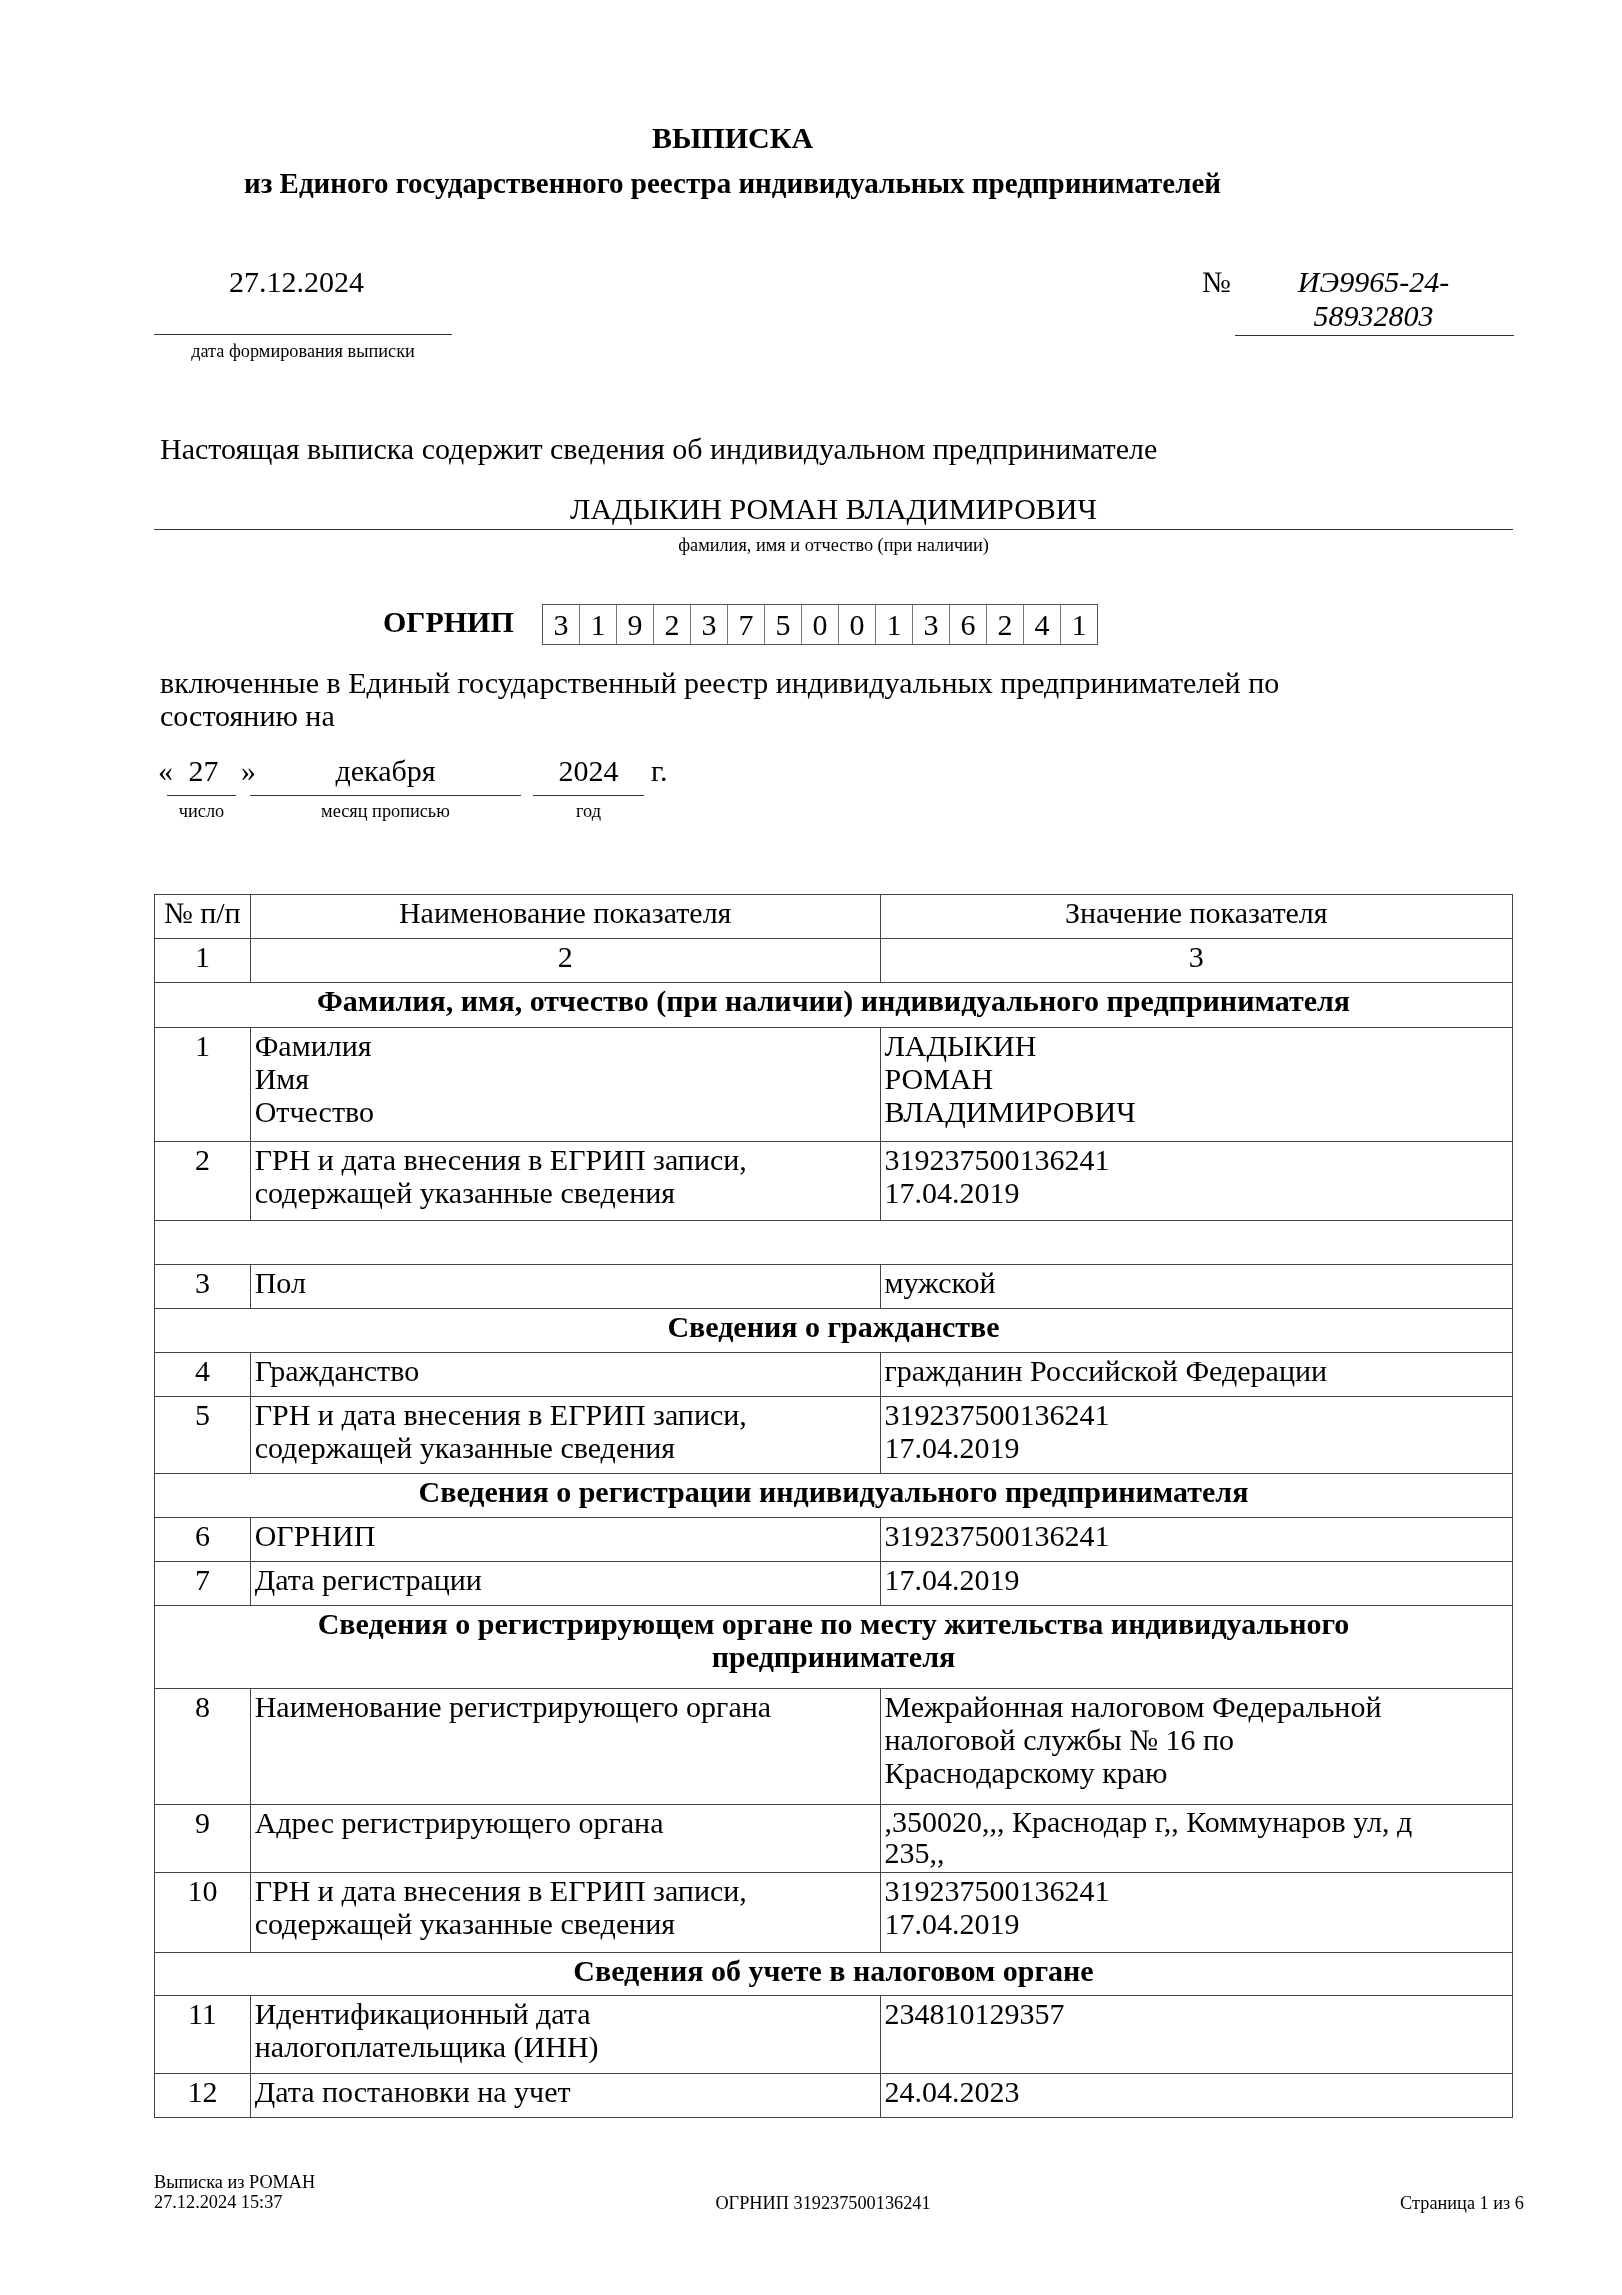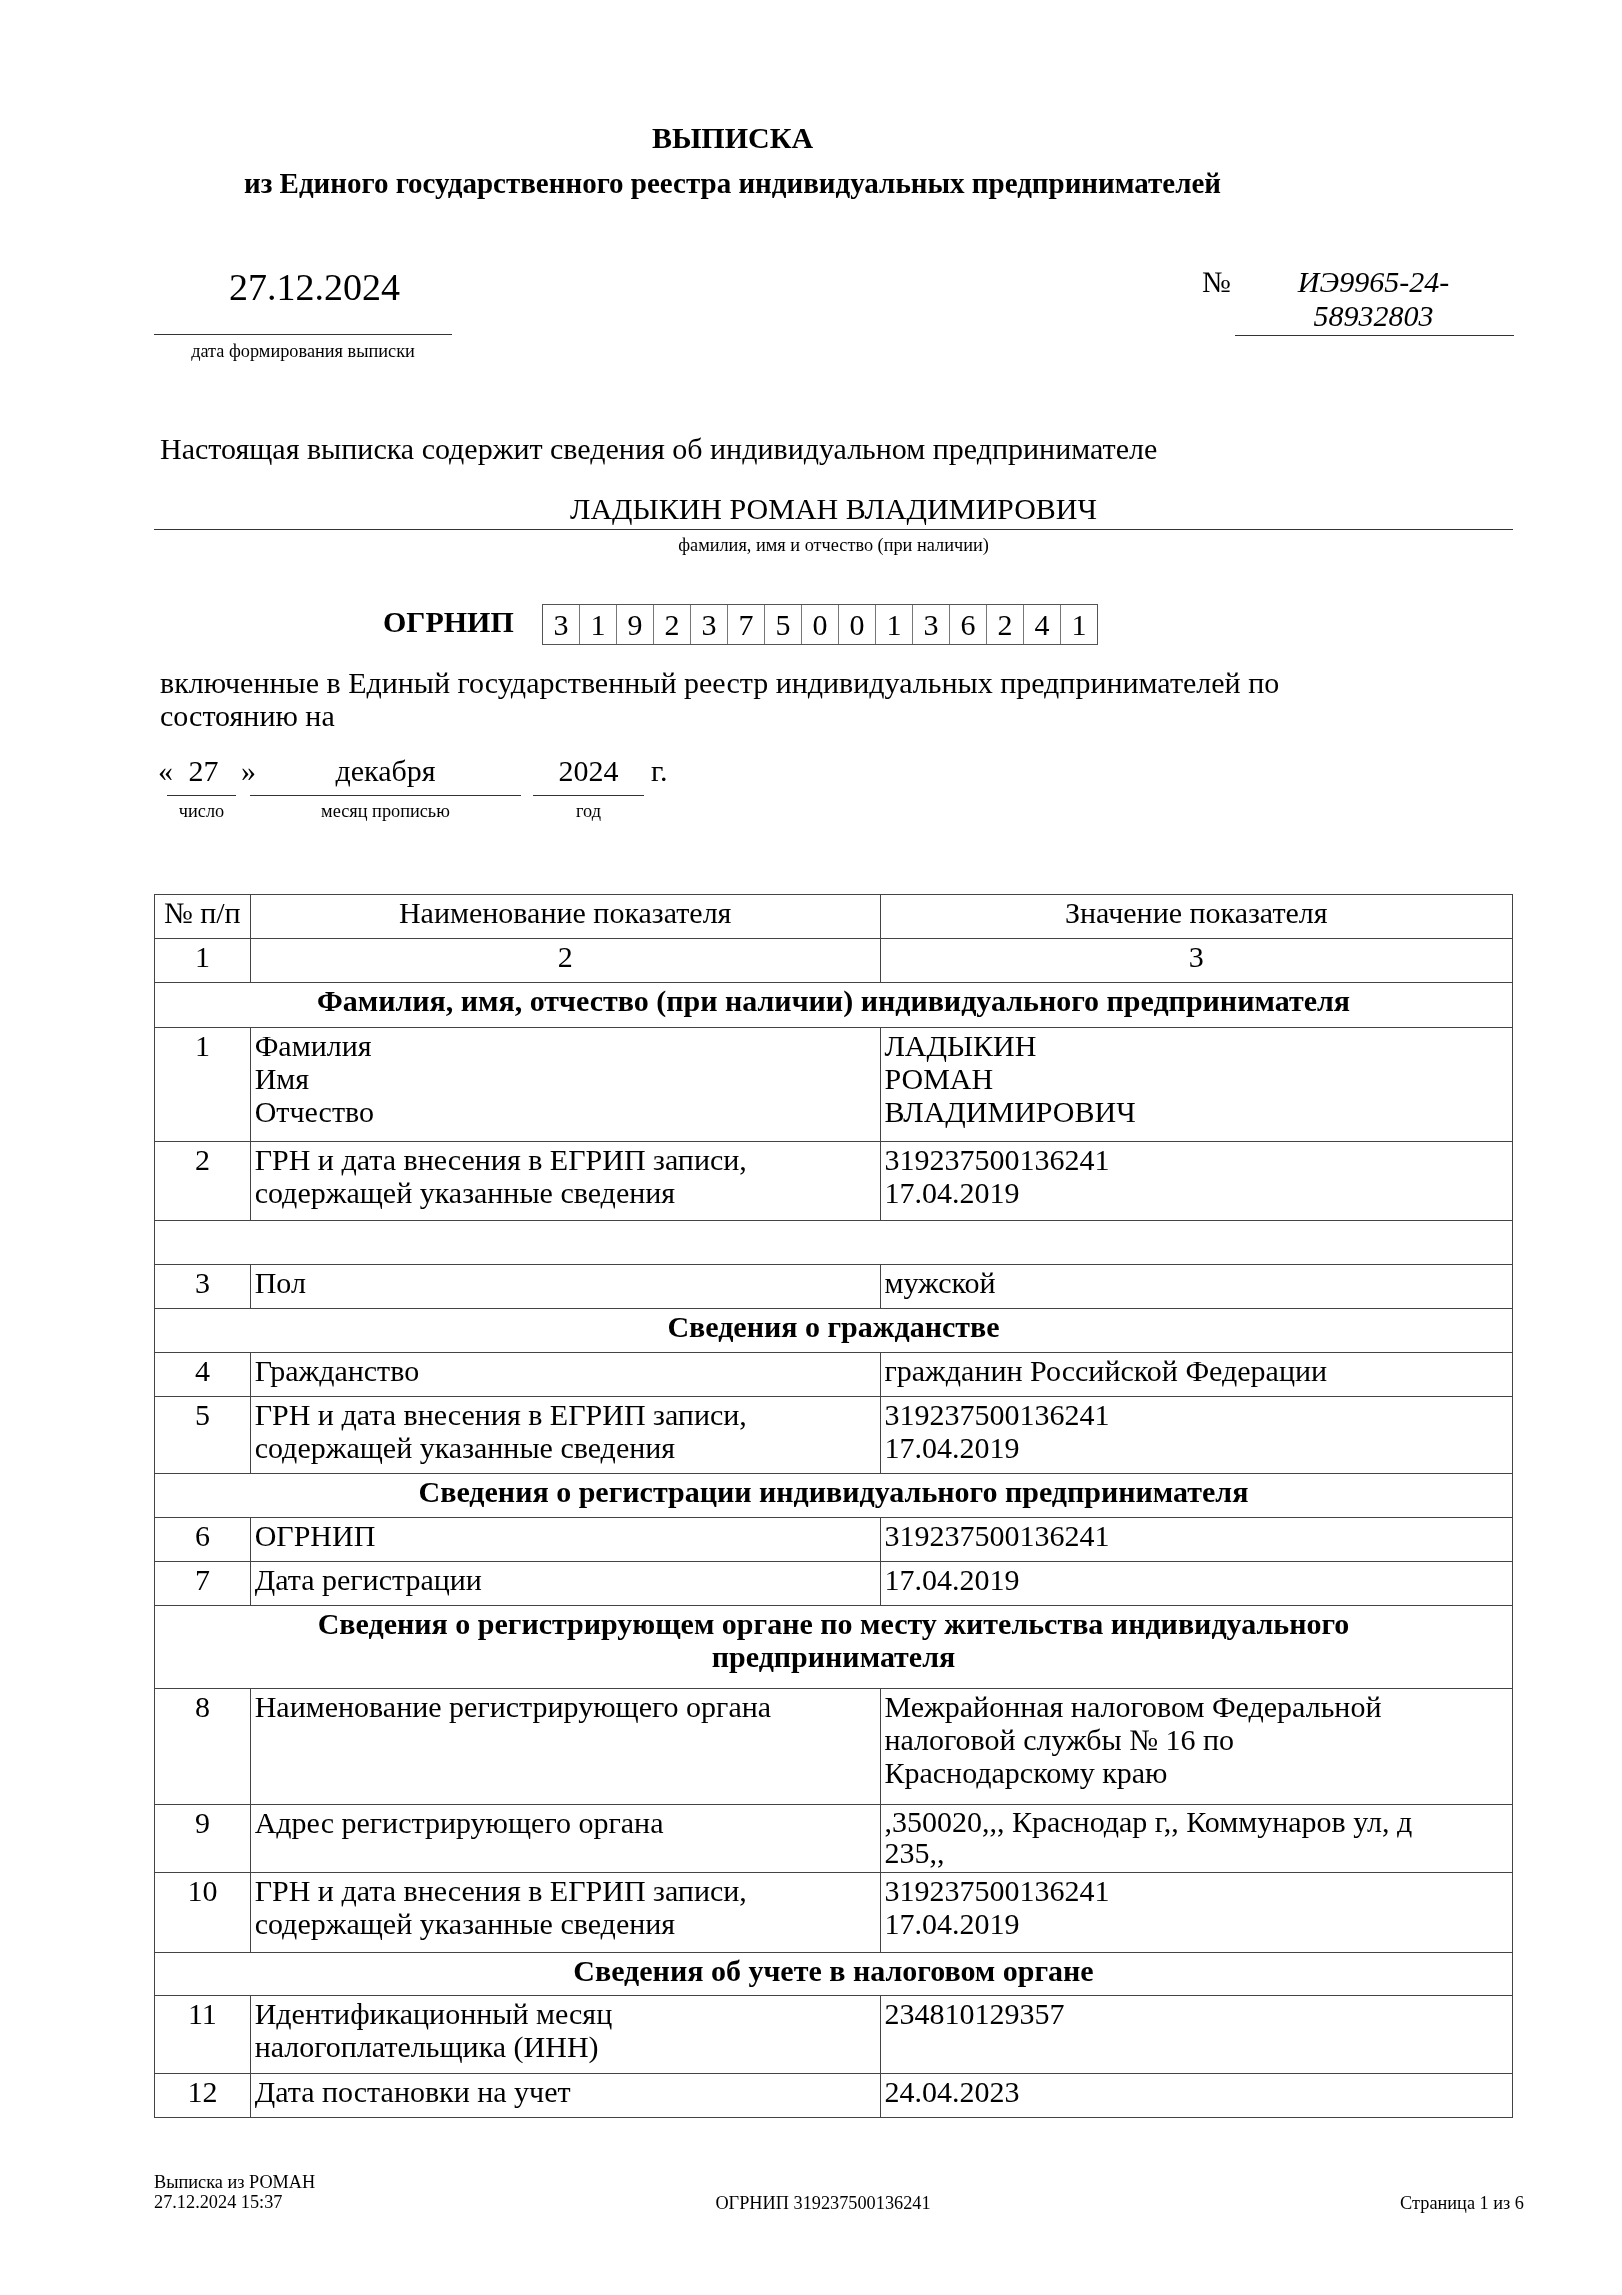--- a/index.html
+++ b/index.html
@@ -18,21 +18,21 @@
   td.center { text-align:center; }
   td.section { text-align:center; font-weight:bold; }
   .footer { font-size:18.3px; }
 </style>
 </head>
 <body>
 
 <div class="abs title" style="top:121px;">ВЫПИСКА</div>
 <div class="abs title" style="top:167px; font-size:29px;">из Единого государственного реестра индивидуальных предпринимателей</div>
 
-<div class="abs" style="left:229px; top:265px; font-size:38px;">27.12.2024</div>
+<div class="abs" style="left:229px; top:265px; font-size:30px;">27.12.2024</div>
 <div class="abs uline" style="left:154px; top:334px; width:298px;"></div>
 <div class="abs small-label" style="left:154px; top:341px; width:298px;">дата формирования выписки</div>
 
 <div class="abs" style="left:1202px; top:265px; font-size:30px;">№</div>
 <div class="abs" style="left:1236px; top:265px; width:275px; text-align:center; font-size:30px; line-height:34px;font-style:italic;">
   <div>ИЭ9965-24-</div>
   <div>58932803</div>
 </div>
 <div class="abs uline" style="left:1235px; top:335px; width:279px;"></div>
 
@@ -187,21 +187,21 @@
           <div>319237500136241</div>
           <div>17.04.2019</div>
         </td>
   </tr>
   <tr style="height:43px;">
     <td colspan="3" class="section">Сведения об учете в налоговом органе</td>
   </tr>
   <tr style="height:78px;">
     <td class="num">11</td>
     <td>
-          <div>Идентификационный месяц</div>
+          <div>Идентификационный дата</div>
           <div>налогоплательщика (ИНН)</div>
         </td>
     <td>234810129357</td>
   </tr>
   <tr style="height:44px;">
     <td class="num">12</td>
     <td>Дата постановки на учет</td>
     <td>24.04.2023</td>
   </tr>
 </tbody>

